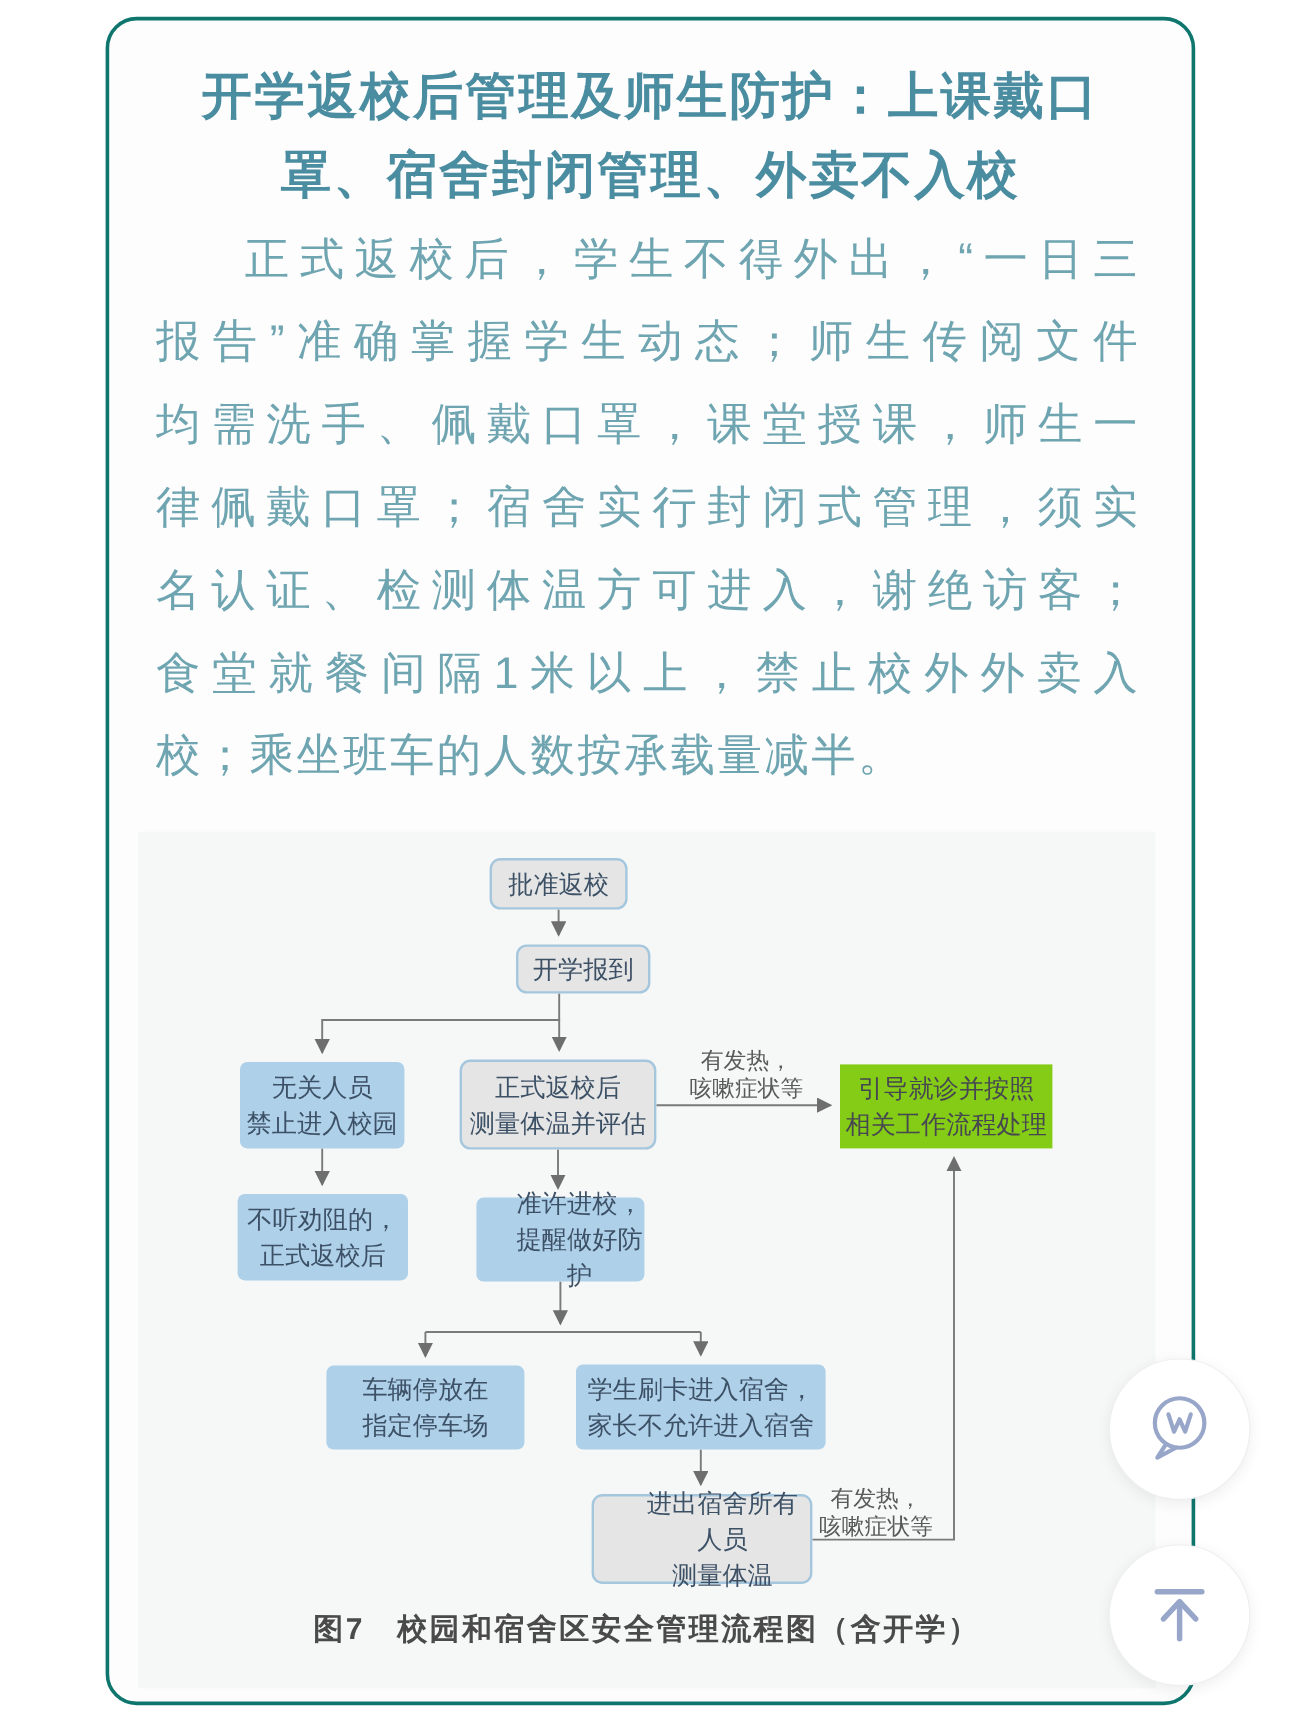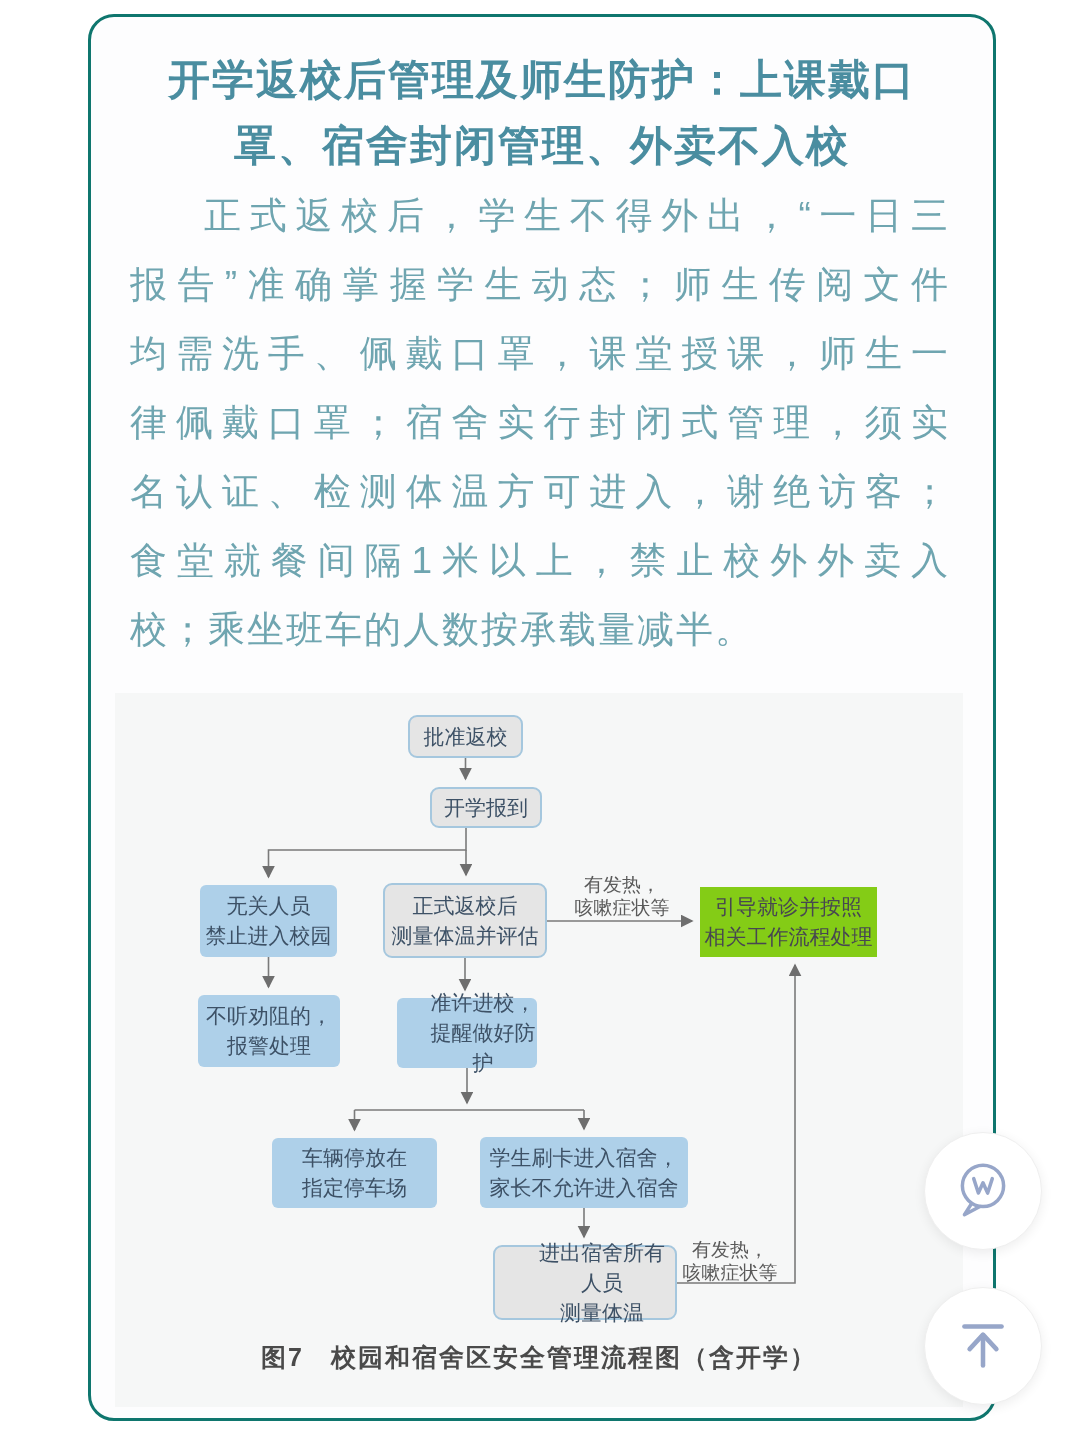--- a/index.html
+++ b/index.html
@@ -88,21 +88,21 @@
 
       <div class="node node-outline" style="left:293px;top:22px;width:115px;height:43px;">批准返校</div>
       <div class="node node-outline" style="left:295px;top:94px;width:112px;height:41px;margin-left:20px;">开学报到</div>
       <div class="node node-blue" style="left:85px;top:192px;width:137px;height:72px;">无关人员
 禁止进入校园</div>
       <div class="node node-outline" style="left:268px;top:190px;width:164px;height:75px;">正式返校后
 测量体温并评估</div>
       <div class="node node-pink" style="left:585px;top:194px;width:177px;height:70px;">引导就诊并按照
 相关工作流程处理</div>
       <div class="node node-blue" style="left:83px;top:302px;width:142px;height:72px;">不听劝阻的，
-报警处理</div>
+正式返校后</div>
       <div class="node node-blue" style="left:282px;top:305px;width:140px;height:70px;padding-left:32px;">准许进校，
 提醒做好防护</div>
       <div class="node node-blue" style="left:157px;top:445px;width:165px;height:70px;">车辆停放在
 指定停车场</div>
       <div class="node node-blue" style="left:365px;top:444px;width:208px;height:71px;">学生刷卡进入宿舍，
 家长不允许进入宿舍</div>
       <div class="node node-outline" style="left:378px;top:552px;width:184px;height:75px;padding-left:34px;">进出宿舍所有人员
 测量体温</div>
 
       <div class="edge-label" style="left:447px;top:180px;width:120px;">有发热，

